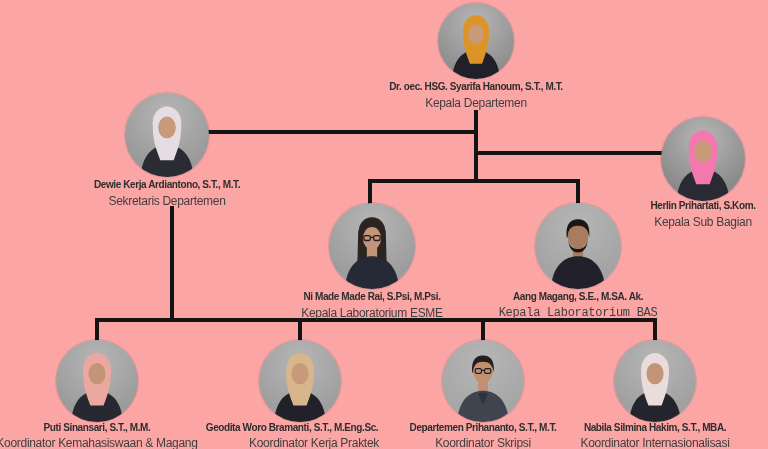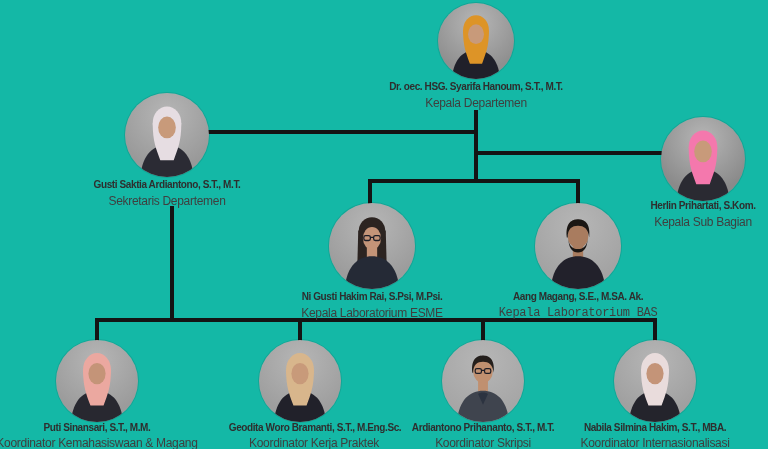--- a/index.html
+++ b/index.html
@@ -1,20 +1,20 @@
 <!DOCTYPE html>
 <html><head>
 <meta charset="utf-8">
 <style>
   html,body{margin:0;padding:0;background:#ffffff;}
   #stage{
     position:relative;
     width:768px;height:449px;
     overflow:hidden;
-    background:#14b8a6;
+    background:#fca5a5;
     font-family:"Liberation Sans", sans-serif;
   }
   .line{position:absolute;background:#141414;}
   .person{position:absolute;left:0;top:0;}
   .photo{
     position:absolute;
     border-radius:50%;
     overflow:hidden;
     box-shadow:0 0 0 1px rgba(0,0,0,0.10);
   }
@@ -71,21 +71,21 @@
     </div>
     <div class="person">
       <div class="photo" style="left: 125px; top: 93px; width: 84px; height: 84px; background: radial-gradient(circle at 50% 26%, rgb(182, 182, 182) 0%, rgb(153, 153, 153) 72%);">
         <svg viewBox="0 0 100 100" aria-hidden="true">
           <path d="M18,102 C20,73 34,62 50,62 C66,62 80,73 82,102 Z" fill="#2b2b34"></path>
           <ellipse cx="50" cy="36" rx="17" ry="20" fill="#e6dde2"></ellipse>
           <path d="M33,36 C33,58 37,66 42,80 L58,80 C63,66 67,58 67,36 Z" fill="#e6dde2"></path>
           <ellipse cx="50" cy="41" rx="10.5" ry="13" fill="#c89a7a"></ellipse>
         </svg>
       </div>
-      <div class="pname" style="left: 7px; top: 179px; color: rgb(46, 46, 46);">Gusti Saktia Ardiantono, S.T., M.T.</div>
+      <div class="pname" style="left: 7px; top: 179px; color: rgb(46, 46, 46);">Dewie Kerja Ardiantono, S.T., M.T.</div>
       <div class="prole" style="left: 7px; top: 194px; color: rgb(63, 63, 63);">Sekretaris Departemen</div>
     </div>
     <div class="person">
       <div class="photo" style="left: 661px; top: 117px; width: 84px; height: 84px; background: radial-gradient(circle at 50% 26%, rgb(182, 182, 182) 0%, rgb(138, 138, 138) 72%);">
         <svg viewBox="0 0 100 100" aria-hidden="true">
           <path d="M18,102 C20,73 34,62 50,62 C66,62 80,73 82,102 Z" fill="#2a2a32"></path>
           <ellipse cx="50" cy="36" rx="17" ry="20" fill="#f478ad"></ellipse>
           <path d="M33,36 C33,58 37,66 42,80 L58,80 C63,66 67,58 67,36 Z" fill="#f478ad"></path>
           <ellipse cx="50" cy="41" rx="10.5" ry="13" fill="#c89a7a"></ellipse>
         </svg>
@@ -101,21 +101,21 @@
           <path d="M18,102 C20,73 34,62 50,62 C66,62 80,73 82,102 Z" fill="#252a36"></path>
           <ellipse cx="50" cy="33" rx="15.5" ry="16.5" fill="#2c2421"></ellipse>
           <ellipse cx="50" cy="41" rx="10.5" ry="13" fill="#c49478"></ellipse>
           <g fill="none" stroke="#1d1d26" stroke-width="1.5">
             <rect x="40.5" y="38" width="7.6" height="5.6" rx="2"></rect>
             <rect x="51.9" y="38" width="7.6" height="5.6" rx="2"></rect>
             <line x1="48.1" y1="40" x2="51.9" y2="40"></line>
           </g>
         </svg>
       </div>
-      <div class="pname" style="left: 212px; top: 291px; color: rgb(46, 46, 46);">Ni Gusti Hakim Rai, S.Psi, M.Psi.</div>
+      <div class="pname" style="left: 212px; top: 291px; color: rgb(46, 46, 46);">Ni Made Made Rai, S.Psi, M.Psi.</div>
       <div class="prole" style="left: 212px; top: 306px; color: rgb(63, 63, 63);">Kepala Laboratorium ESME</div>
     </div>
     <div class="person">
       <div class="photo" style="left: 535px; top: 203px; width: 86px; height: 86px; background: radial-gradient(circle at 50% 26%, rgb(182, 182, 182) 0%, rgb(163, 163, 163) 72%);">
         <svg viewBox="0 0 100 100" aria-hidden="true">
           <rect x="44" y="44" width="12" height="20" fill="#a97c5f"></rect>
           <path d="M18,102 C20,73 34,62 50,62 C66,62 80,73 82,102 Z" fill="#22212b"></path>
           <ellipse cx="50" cy="38" rx="12" ry="14.5" fill="#a97c5f"></ellipse>
           <path d="M37,40 C35,22 44,19 50,19 C56,19 65,22 63,40 C62,30 57,26.5 50,26.5 C43,26.5 38,30 38,40 Z" fill="#1b1714"></path>
           <path d="M38.8,40 C38.8,52.5 43.5,57.5 50,57.5 C56.5,57.5 61.2,52.5 61.2,40 C61.2,49.5 56.5,53.5 50,53.5 C43.5,53.5 38.8,49.5 38.8,40 Z" fill="#1b1714"></path>
@@ -139,39 +139,39 @@
     </div>
     <div class="person">
       <div class="photo" style="left: 259px; top: 340px; width: 82px; height: 82px; background: radial-gradient(circle at 50% 26%, rgb(182, 182, 182) 0%, rgb(158, 158, 158) 72%);">
         <svg viewBox="0 0 100 100" aria-hidden="true">
           <path d="M18,102 C20,73 34,62 50,62 C66,62 80,73 82,102 Z" fill="#21212a"></path>
           <ellipse cx="50" cy="36" rx="17" ry="20" fill="#d8b68c"></ellipse>
           <path d="M33,36 C33,58 37,66 42,80 L58,80 C63,66 67,58 67,36 Z" fill="#d8b68c"></path>
           <ellipse cx="50" cy="41" rx="10.5" ry="13" fill="#c89a7a"></ellipse>
         </svg>
       </div>
-      <div class="pname" style="left: 140px; top: 422px; color: rgb(46, 46, 46); padding-left: 15px;">Geodita Woro Bramanti, S.T., M.Eng.Sc.</div>
+      <div class="pname" style="left: 132px; top: 422px; color: rgb(46, 46, 46);">Geodita Woro Bramanti, S.T., M.Eng.Sc.</div>
       <div class="prole" style="left: 140px; top: 436px; color: rgb(63, 63, 63); margin-left: 14px;">Koordinator Kerja Praktek</div>
     </div>
     <div class="person">
       <div class="photo" style="left: 442px; top: 340px; width: 82px; height: 82px; background: radial-gradient(circle at 50% 26%, rgb(182, 182, 182) 0%, rgb(166, 166, 166) 72%);">
         <svg viewBox="0 0 100 100" aria-hidden="true">
           <rect x="44" y="44" width="12" height="20" fill="#c09070"></rect>
           <path d="M18,102 C20,73 34,62 50,62 C66,62 80,73 82,102 Z" fill="#3f444e"></path>
           <path d="M44,66 L50,79 L56,66 C53,63.5 47,63.5 44,66 Z" fill="#2c3340"></path>
           <ellipse cx="50" cy="38" rx="12" ry="14.5" fill="#c09070"></ellipse>
           <path d="M37,40 C35,22 44,19 50,19 C56,19 65,22 63,40 C62,30 57,26.5 50,26.5 C43,26.5 38,30 38,40 Z" fill="#241f1c"></path>
           <g fill="none" stroke="#1d1d26" stroke-width="1.5">
             <rect x="40.5" y="35" width="7.6" height="5.6" rx="2"></rect>
             <rect x="51.9" y="35" width="7.6" height="5.6" rx="2"></rect>
             <line x1="48.1" y1="37" x2="51.9" y2="37"></line>
           </g>
         </svg>
       </div>
-      <div class="pname" style="left: 323px; top: 422px; color: rgb(46, 46, 46);">Ardiantono Prihananto, S.T., M.T.</div>
+      <div class="pname" style="left: 323px; top: 422px; color: rgb(46, 46, 46);">Departemen Prihananto, S.T., M.T.</div>
       <div class="prole" style="left: 323px; top: 436px; color: rgb(63, 63, 63);">Koordinator Skripsi</div>
     </div>
     <div class="person">
       <div class="photo" style="left: 614px; top: 340px; width: 82px; height: 82px; background: radial-gradient(circle at 50% 26%, rgb(182, 182, 182) 0%, rgb(160, 160, 160) 72%);">
         <svg viewBox="0 0 100 100" aria-hidden="true">
           <path d="M18,102 C20,73 34,62 50,62 C66,62 80,73 82,102 Z" fill="#24242c"></path>
           <path d="M44,66 L50,79 L56,66 C53,63.5 47,63.5 44,66 Z" fill="#d8d4d4"></path>
           <ellipse cx="50" cy="36" rx="17" ry="20" fill="#e9dcdc"></ellipse>
           <path d="M33,36 C33,58 37,66 42,80 L58,80 C63,66 67,58 67,36 Z" fill="#e9dcdc"></path>
           <ellipse cx="50" cy="41" rx="10.5" ry="13" fill="#c49478"></ellipse>

